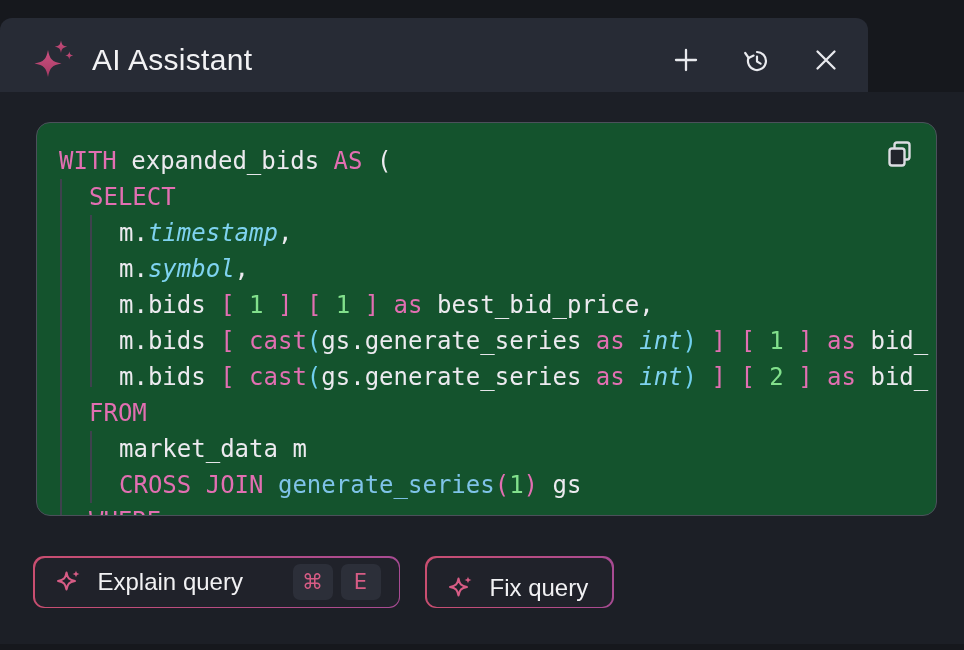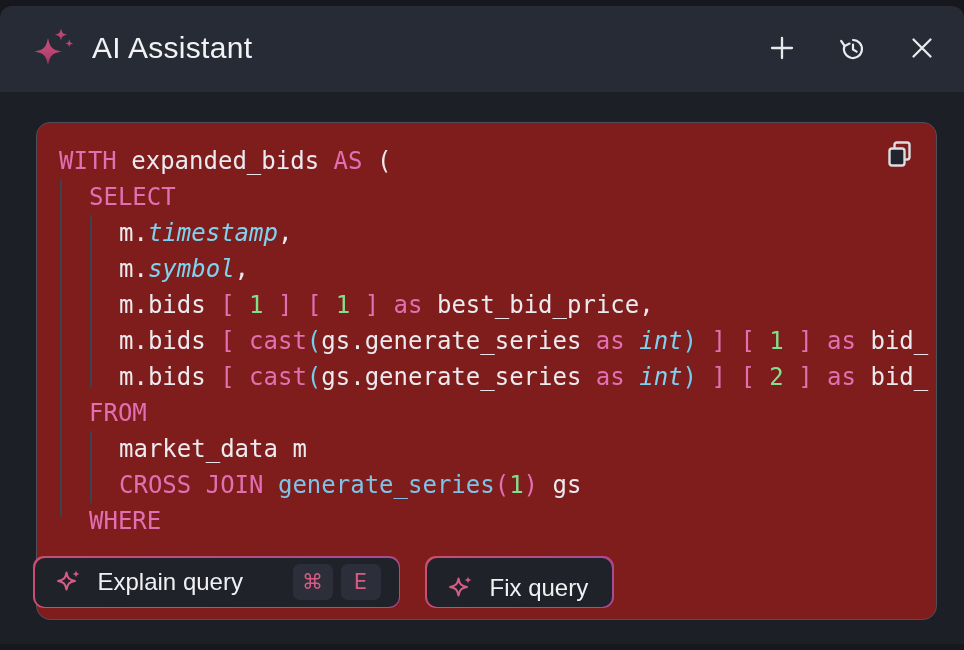--- a/index.html
+++ b/index.html
@@ -3,41 +3,41 @@
 <meta charset="utf-8">
 <style>
   * { margin:0; padding:0; box-sizing:border-box; }
   html,body { width:964px; height:650px; overflow:hidden; }
   body {
     background:#16181d;
     font-family:"Liberation Sans", sans-serif;
     position:relative;
   }
   .panel-header{
-    position:absolute; left:0; top:6px; width:964px; height:86px;
+    position:absolute; left:0; top:18px; width:868px; height:86px;
     background:#272b35; border-radius:12px 12px 0 0;
     display:flex; align-items:center; padding:0 28px 3px 30px;
   }
   .logo{ width:46px; height:46px; flex:0 0 auto; }
   .panel-title{
     margin-left:16px; font-size:30px; color:#f2f2f4; letter-spacing:.3px;
     flex:1 1 auto;
   }
   .header-actions{ display:flex; align-items:center; gap:42px; }
   .icon-btn{ width:28px; height:28px; cursor:pointer; display:block; background:none; border:none; padding:0; }
   .icon-btn svg{ display:block; }
 
   .panel-main{
     position:absolute; left:0; top:92px; width:964px; height:552px;
     background:#1c1f26;
   }
 
   .code-block{
-    position:absolute; left:36px; top:30px; width:901px; height:498px;
-    background:#7f1d1d; border:1.5px solid #4c505b; border-radius:14px;
+    position:absolute; left:36px; top:30px; width:901px; height:394px;
+    background:#14532d; border:1.5px solid #4c505b; border-radius:14px;
     overflow:hidden;
   }
   .code-content{
     position:absolute; inset:0; padding:20px 0 0 22px;
     font-family:"DejaVu Sans Mono", monospace;
     font-size:24px; line-height:36px; white-space:pre;
   }
   .code-line{ height:36px; white-space:pre; }
   .tok-kw { color:var(--kw); }
   .tok-pl { color:var(--pl); }

